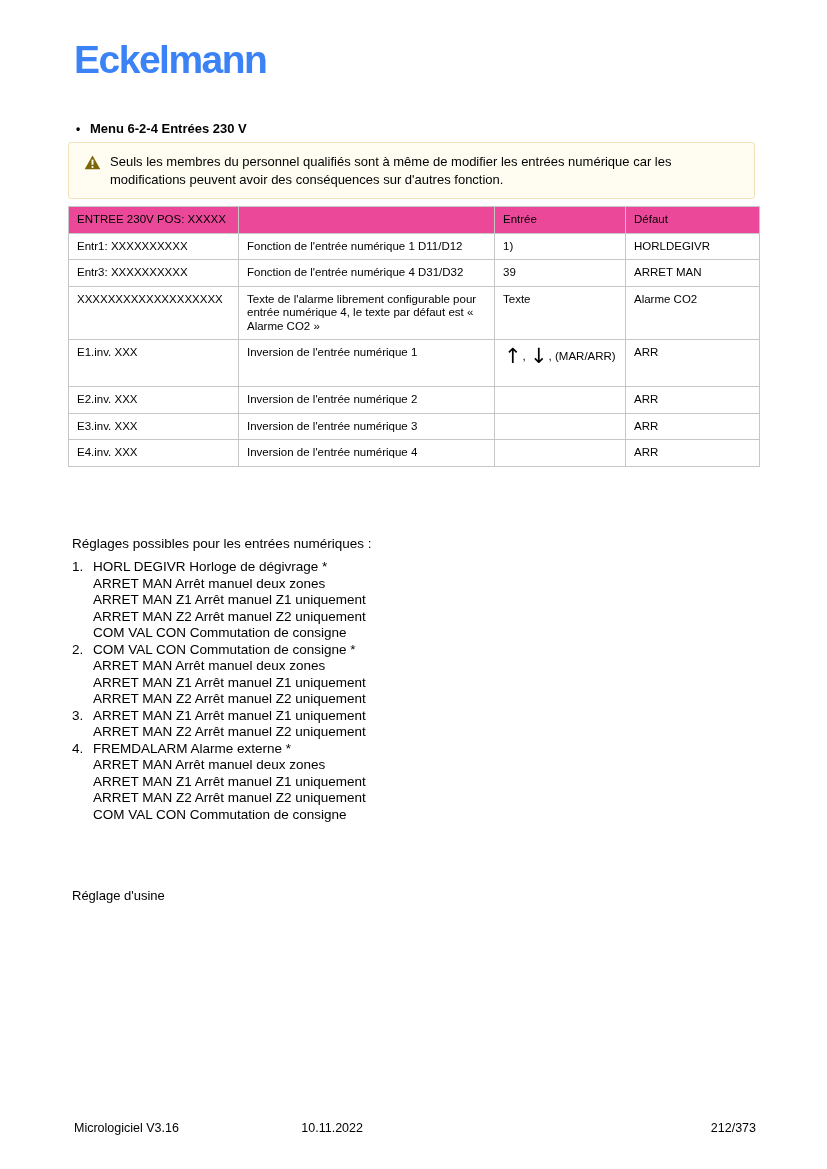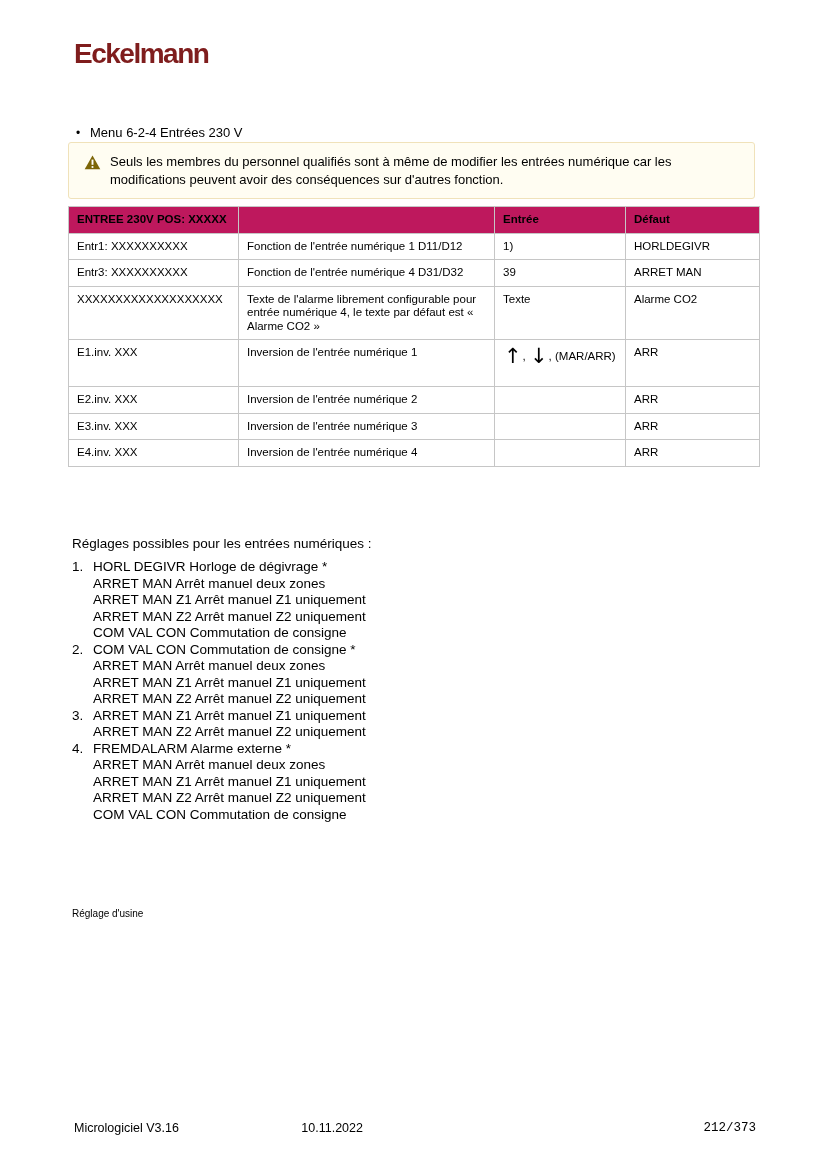--- a/index.html
+++ b/index.html
@@ -6,25 +6,25 @@
   .page{
     position:relative;
     width:827px;height:1169px;
     background:#fff;
     font-family:"Liberation Sans","DejaVu Sans",sans-serif;
     color:#000;
     overflow:hidden;
   }
   .logo{
     position:absolute;left:74px;top:38px;
-    font-size:28px;font-weight:bold;color:#7f1d1d;letter-spacing:-1.5px;
+    font-size:39px;font-weight:bold;color:#3b82f6;letter-spacing:-1.5px;
   }
   .bullet-line{
     position:absolute;left:76px;top:121px;
-    font-size:13px;line-height:24px;
+    font-size:13px;line-height:16px;font-weight:bold;
   }
   .bullet-line .dot{display:inline-block;width:14px;font-size:12px;}
   .warning-box{
     position:absolute;left:68px;top:142px;width:687px;box-sizing:border-box;
     background:#fffdf2;border:1px solid #f0e2ba;border-radius:3px;
     padding:10px 26px 10px 41px;
     font-size:13px;line-height:17.5px;
   }
   .warning-icon{position:absolute;left:15px;top:12px;}
   table.entries{
@@ -33,21 +33,21 @@
     font-size:11.5px;
   }
   table.entries th,table.entries td{
     border:1px solid #c6c6c6;
     padding:6px 8px;
     text-align:left;vertical-align:top;
     line-height:13.5px;
     overflow:hidden;
   }
   table.entries{border:1px solid #9b9b9b;}
-  table.entries th{background:#be185d;font-weight:bold;}
+  table.entries th{background:#ec4899;font-weight:normal;}
   .c0{width:153px;}
   .c1{width:239px;}
   .c2{width:114px;}
   .c3{width:117px;}
   tr.arrows-row{height:47px;padding-left:24px;}
   td.arrows-cell{vertical-align:bottom;padding-bottom:5px;}
   .arrow{
     font-size:21px;line-height:20px;display:inline-block;
     vertical-align:-3px;margin:0 1px;font-family:"DejaVu Sans",sans-serif;
   }
@@ -57,30 +57,29 @@
   }
   .settings-list{
     position:absolute;left:72px;top:559px;width:520px;
     font-size:13.5px;line-height:16.5px;
   }
   .list-item{display:flex;}
   .list-item .num{width:21px;flex:0 0 21px;}
   .list-item .lines{flex:1;}
   .factory-note{
     position:absolute;left:72px;top:888px;
-    font-size:10px;
-    margin-top:20px;
+    font-size:13px;
   }
   .footer{
     position:absolute;left:74px;top:1121px;width:682px;
     display:flex;font-size:12.5px;
   }
   .footer span{flex:1;}
   .footer .f-center{text-align:left;}
-  .footer .f-right{text-align:right;font-family:Liberation Mono, monospace;}
+  .footer .f-right{text-align:right;}
 </style>
 </head>
 <body>
 
 <div class="page">
 
   <div class="logo">Eckelmann</div>
 
   <div class="bullet-line">
     <span class="dot">•</span><span>Menu 6-2-4 Entrées 230 V</span>

